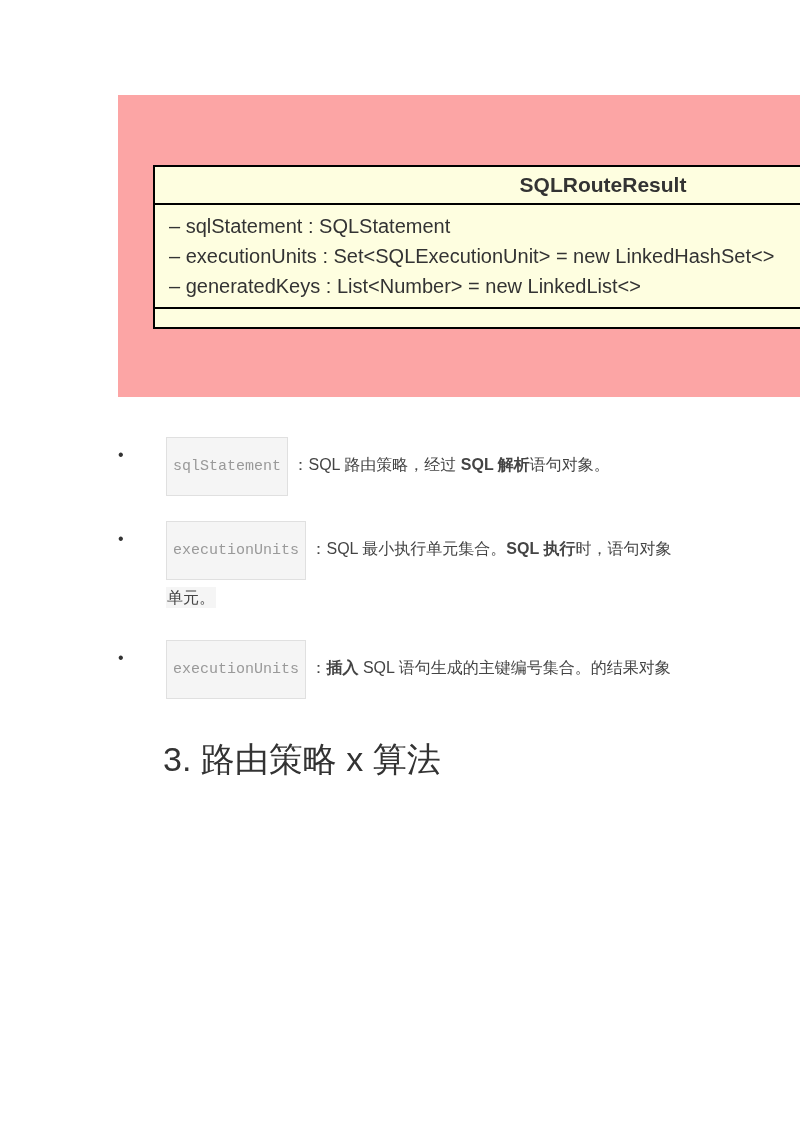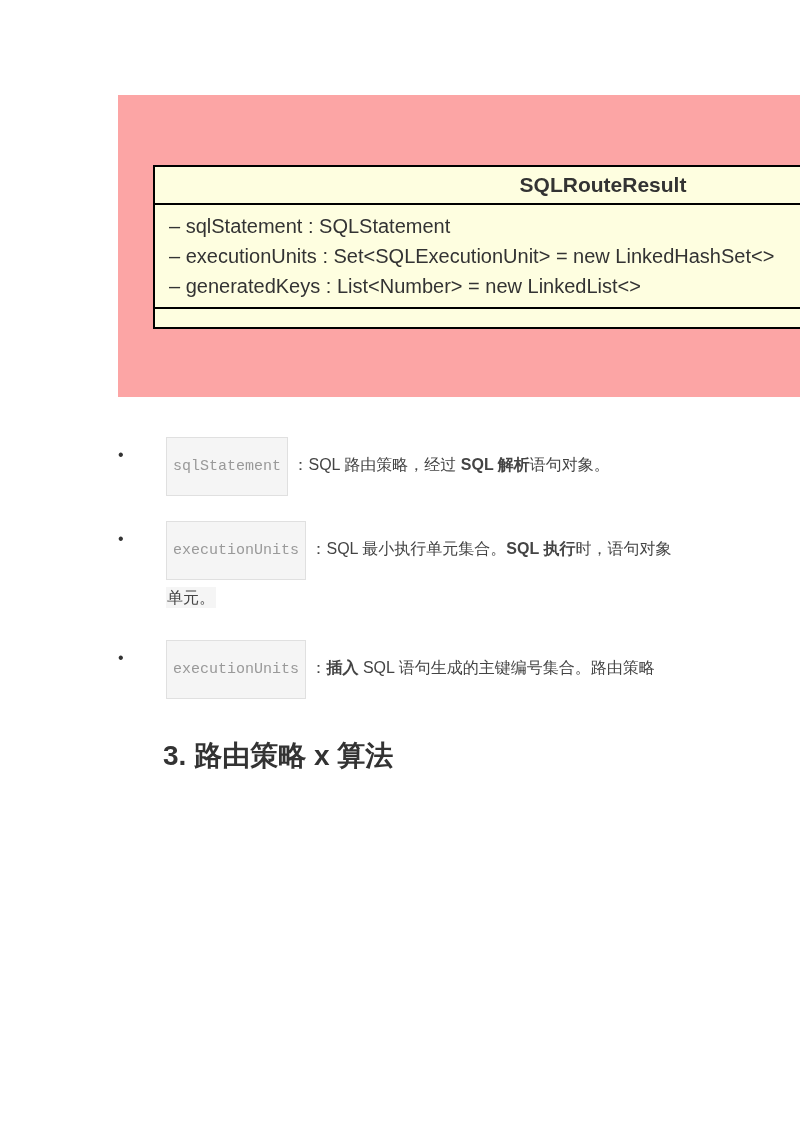--- a/index.html
+++ b/index.html
@@ -96,22 +96,22 @@
     .highlighted-run {
       background: #f5f5f5;
       padding: 2px 1px;
     }
     
     .bold {
       font-weight: bold;
     }
     
     h2 {
-      font-size: 28px;
-      font-weight: bold;
+      font-size: 34px;
+      font-weight: normal;
       color: #333;
       margin-top: 38px;
       padding-left: 45px;
     }
   </style>
 </head>
 <body>
 
 <div class="diagram-container">
   <div class="uml-box">
@@ -131,18 +131,18 @@
       <span class="code-inline">sqlStatement</span>
       <span>：SQL 路由策略，经过 </span><span class="bold">SQL 解析</span><span>语句对象。</span>
     </li>
     <li>
       <span class="code-inline">executionUnits</span>
       <span>：SQL 最小执行单元集合。</span><span class="bold">SQL 执行</span><span>时，语句对象</span><br>
       <span class="highlighted-run">单元。</span>
     </li>
     <li>
       <span class="code-inline">executionUnits</span>
-      <span>：</span><span class="bold">插入 </span><span>SQL 语句生成的主键编号集合。路由策略</span><br>
+      <span>：</span><span class="bold">插入 </span><span>SQL 语句生成的主键编号集合。的结果对象</span><br>
     </li>
   </ul>
 
   <h2>3. 路由策略 x 算法</h2>
 </div>
 
 </body></html>

